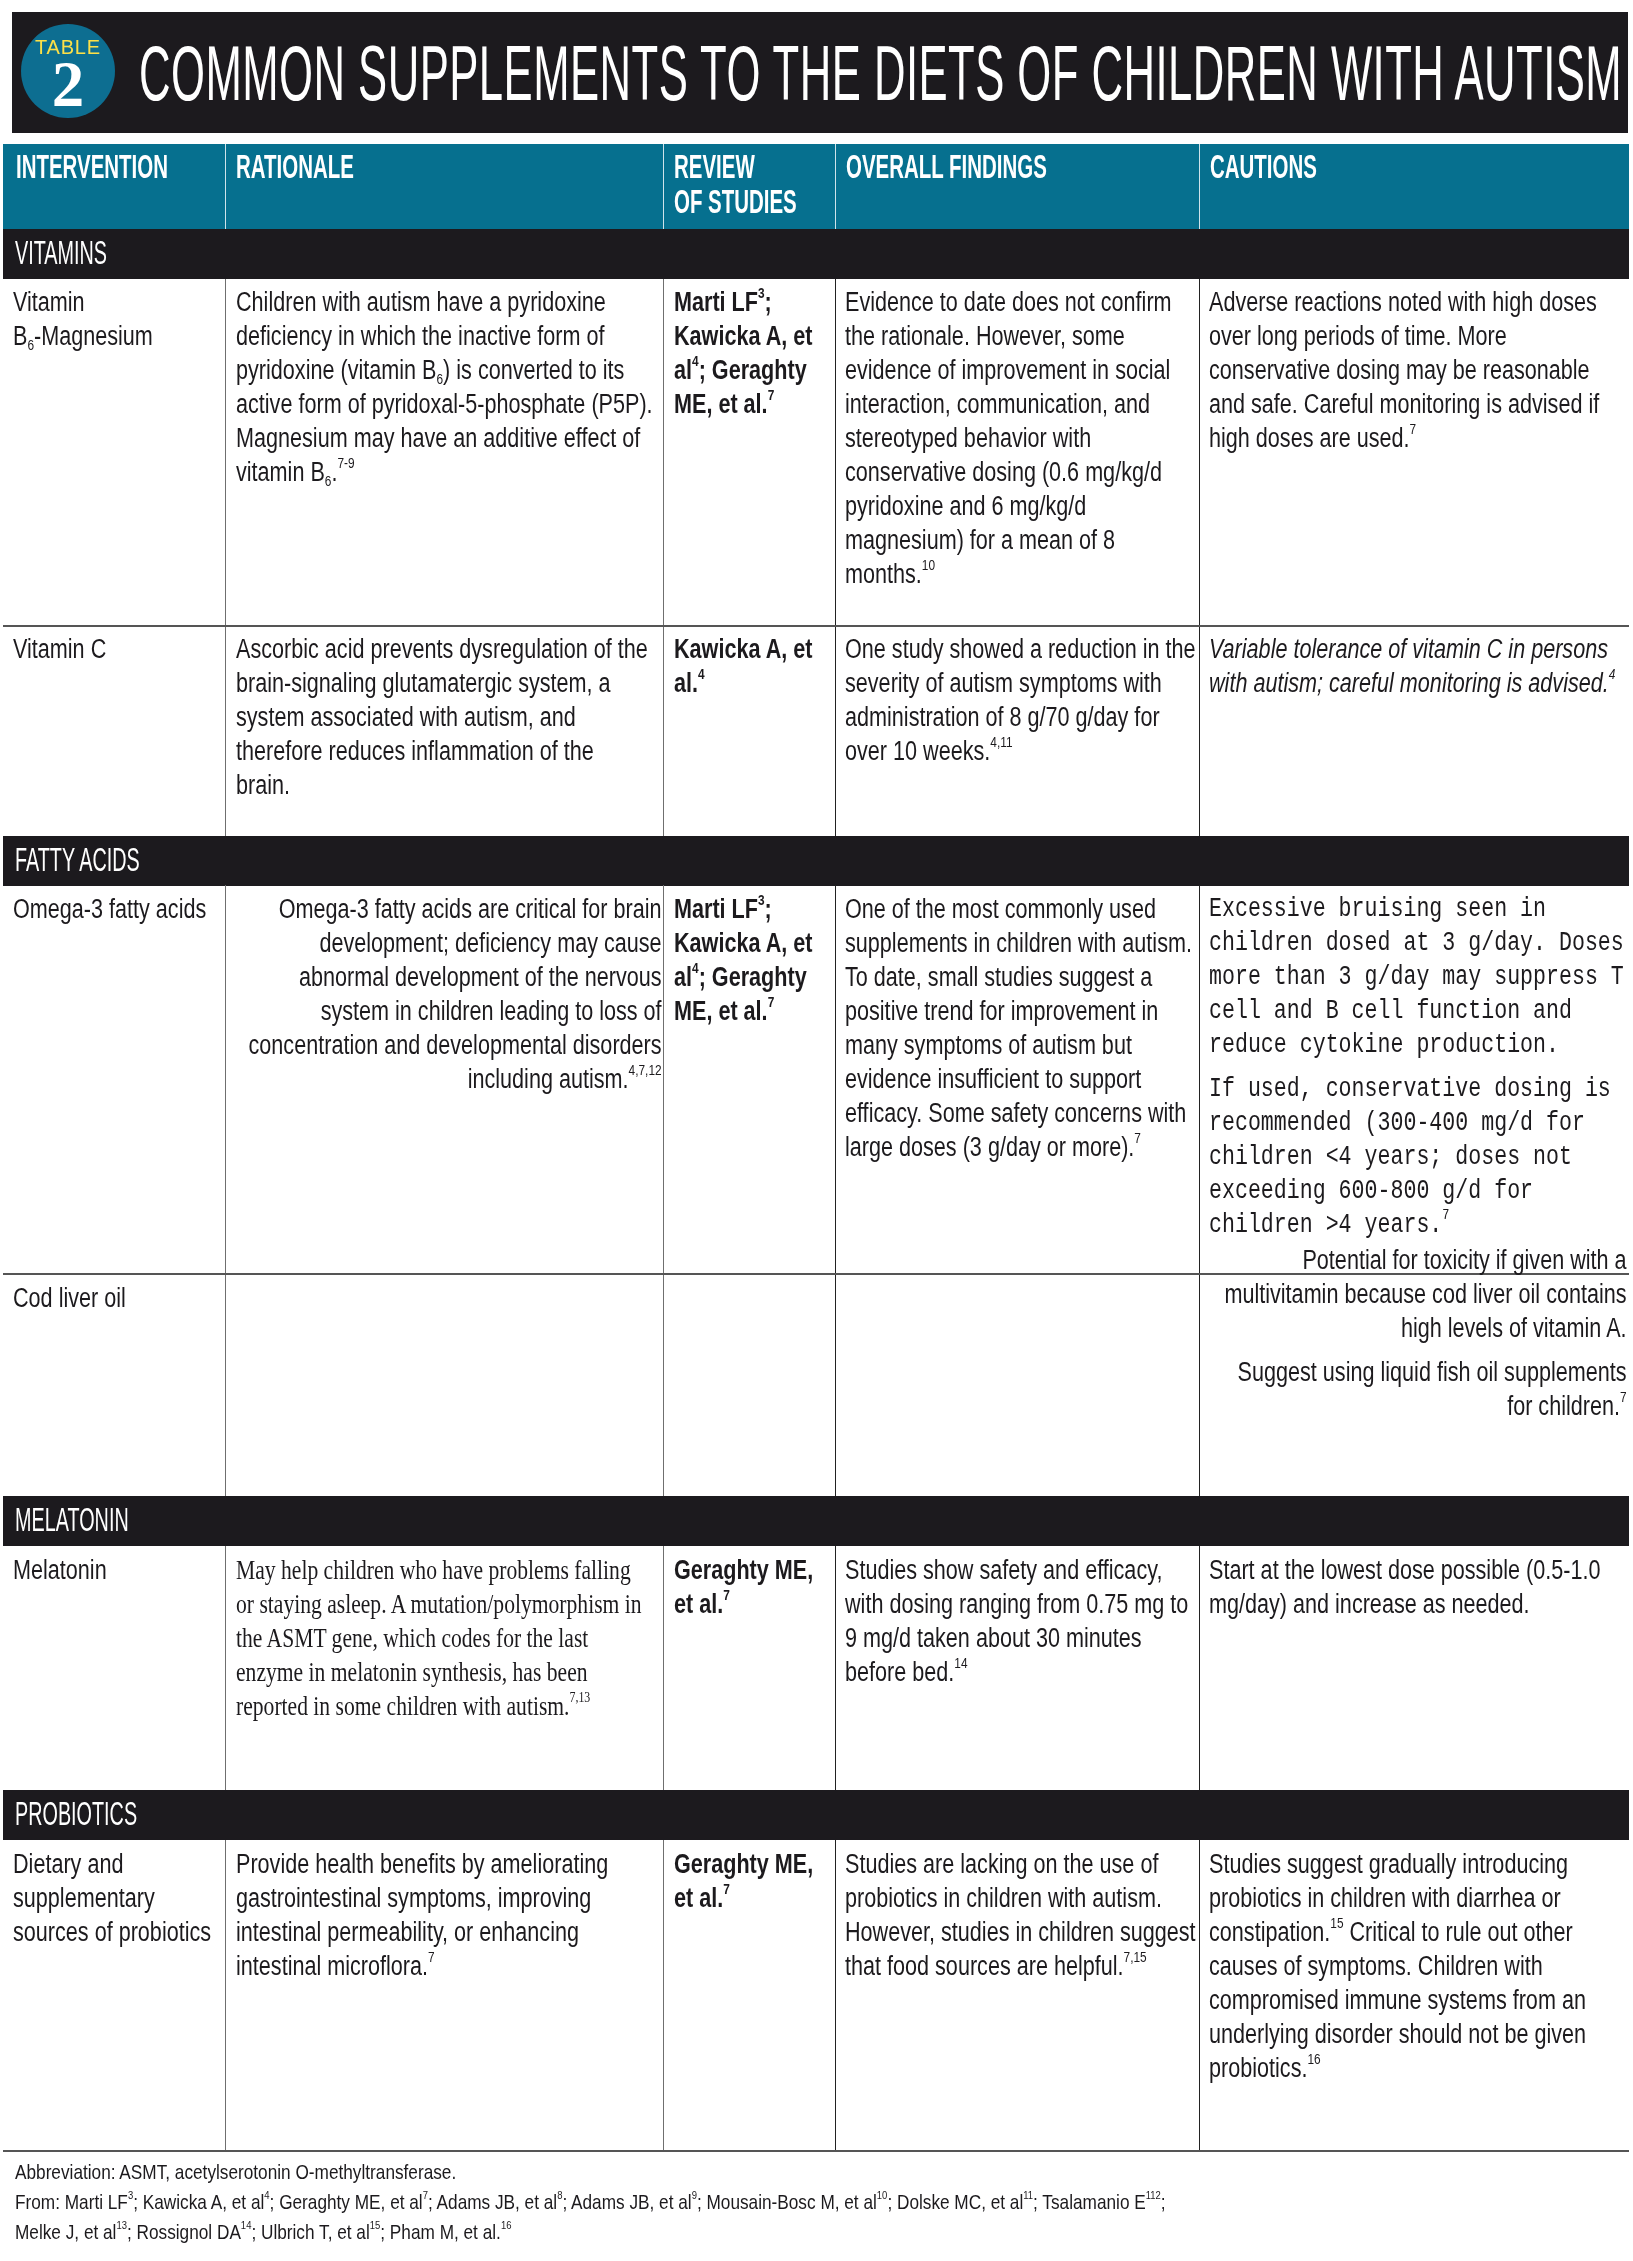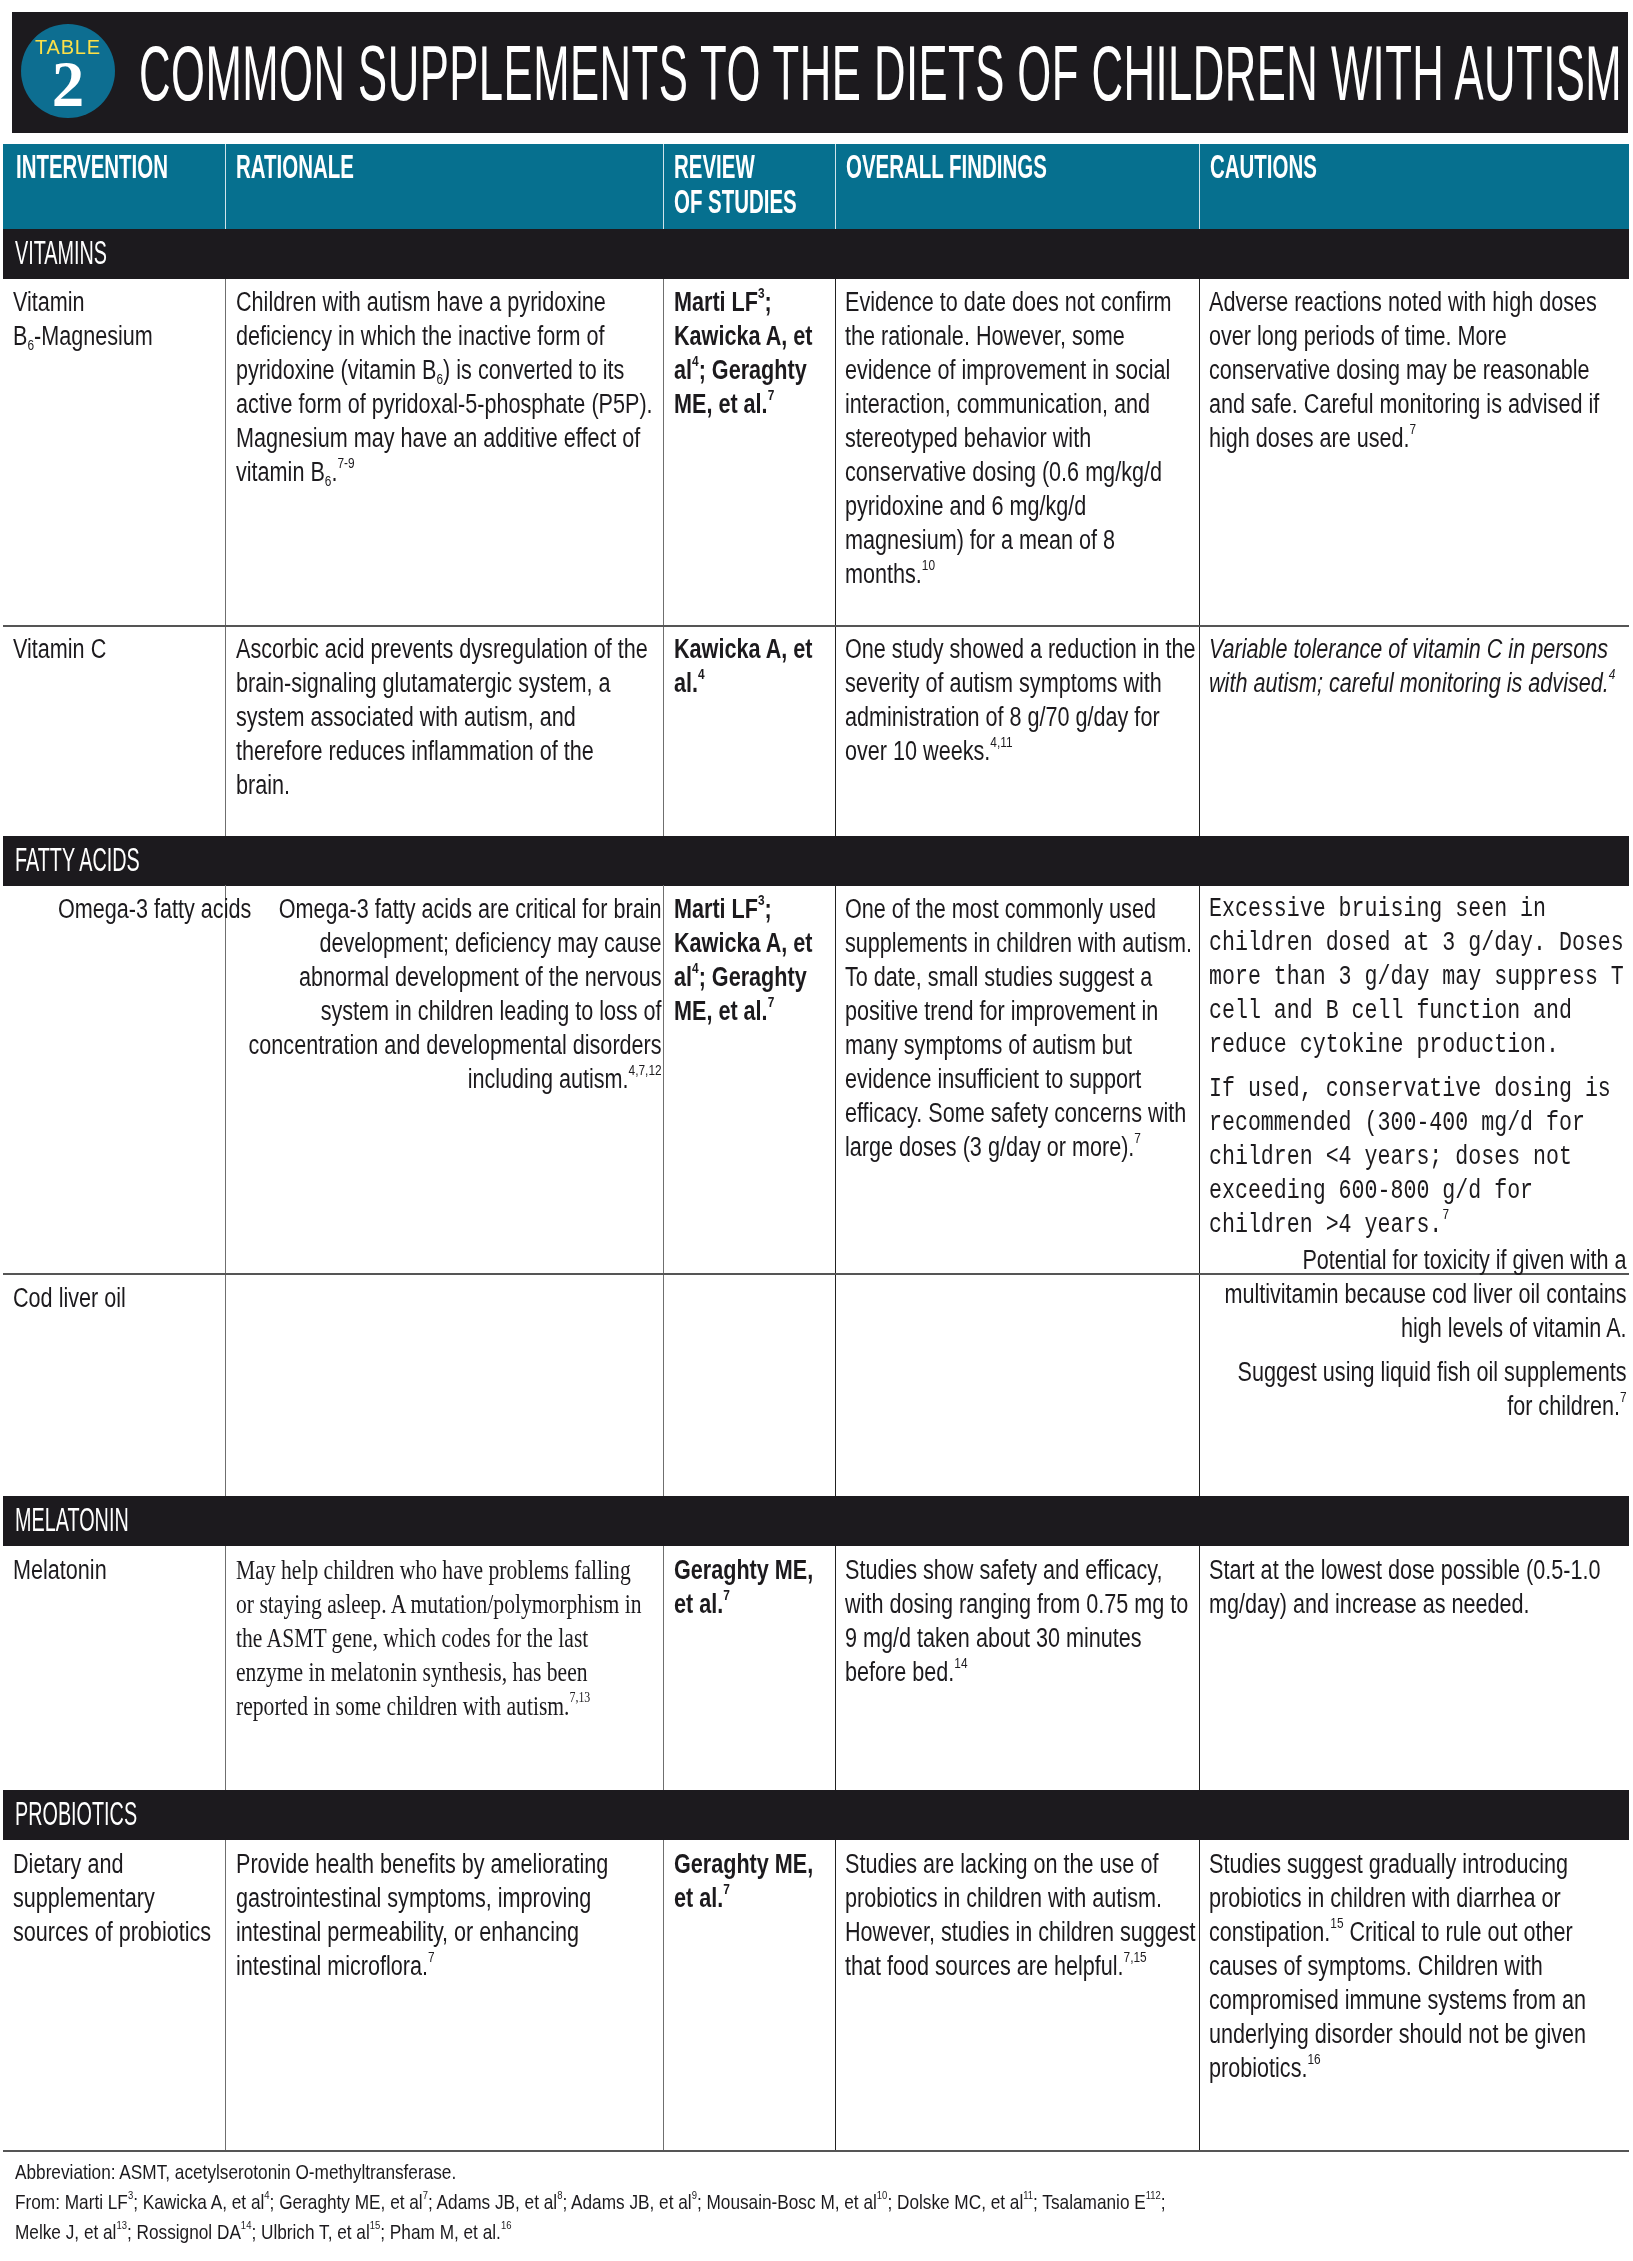--- a/index.html
+++ b/index.html
@@ -141,21 +141,21 @@
   <div class="txt" style="width:448px;">
       <p><span>One study showed a reduction in the severity of autism symptoms with administration of 8 g/70 g/day for over 10 weeks.</span><sup>4,11</sup></p>
     </div>
 </div>
 <div class="cell" style="left:1209px;top:632px;width:414px;font-style:italic;">
   <div class="txt cautions" style="width:522px;">
       <p>Variable tolerance of vitamin C in persons with autism; careful monitoring is advised.<sup>4</sup></p>
     </div>
 </div>
 
-<div class="cell" style="left:13.3px;top:892px;width:207px;margin-left:45px;">
+<div class="cell" style="left:13.3px;top:892px;width:207px;">
   <div class="txt" style="width:249px;">
       <p>Omega-3 fatty acids</p>
     </div>
 </div>
 <div class="cell" style="left:244px;top:892px;width:421px;text-align:right;">
   <div class="txt" style="width:522px;">
       <p><span>Omega-3 fatty acids are critical for brain development; deficiency may cause abnormal development of the nervous system in children leading to loss of concentration and developmental disorders including autism.</span><sup>4,7,12</sup></p>
     </div>
 </div>
 <div class="cell" style="left:674px;top:892px;width:157px;">

